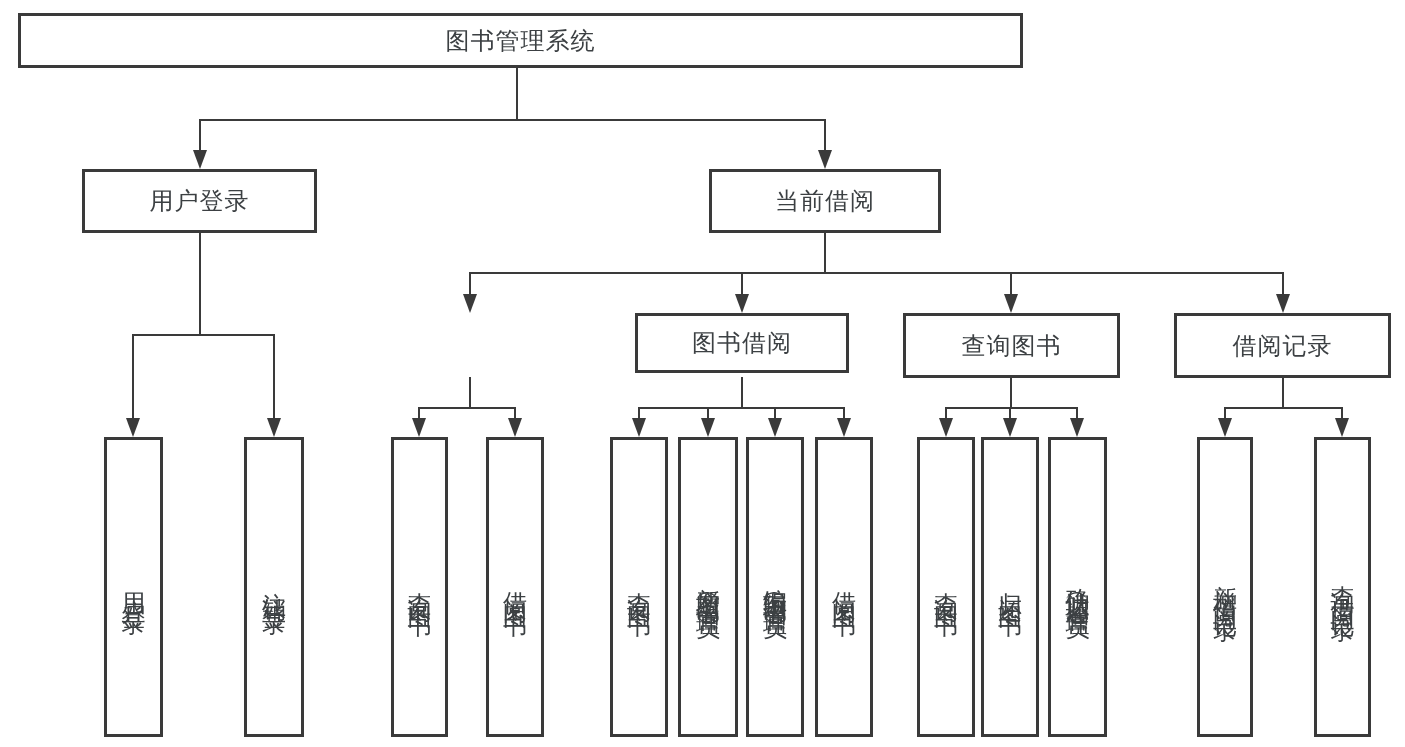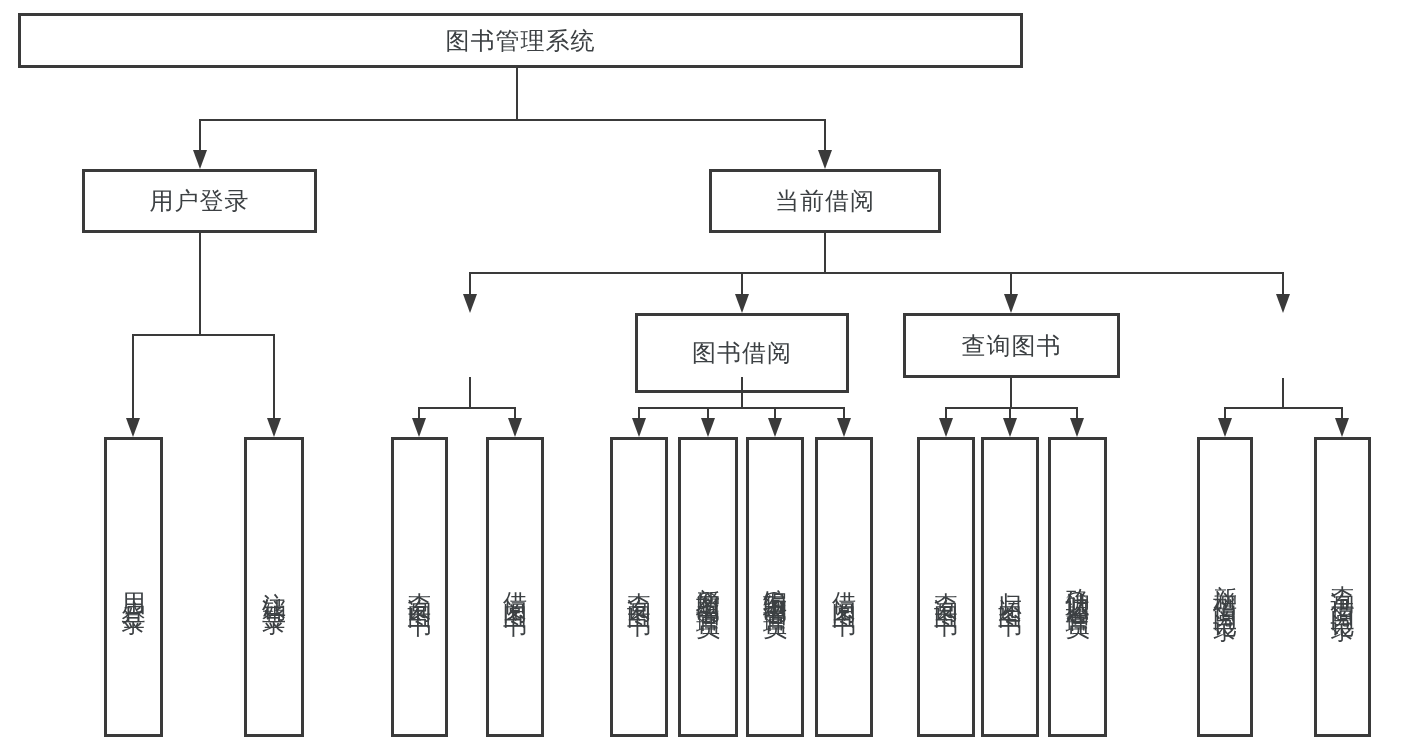--- a/index.html
+++ b/index.html
@@ -68,25 +68,28 @@
   <div class="hline" style="left:470px;top:272px;width:813px"></div>
   <div class="vline" style="left:469px;top:272px;height:24px"></div>
   <div class="arw" style="left:463px;top:294px"></div>
   <div class="vline" style="left:741px;top:272px;height:24px"></div>
   <div class="arw" style="left:735px;top:294px"></div>
   <div class="vline" style="left:1010px;top:272px;height:24px"></div>
   <div class="arw" style="left:1004px;top:294px"></div>
   <div class="vline" style="left:1282px;top:272px;height:24px"></div>
   <div class="arw" style="left:1276px;top:294px"></div>
 
-  <div class="node" style="left:635px;top:313px;width:214px;height:80px">
+  <div class="node" style="left:635px;top:313px;width:214px;height:60px">
     <span>图书借阅</span>
   </div>
   <div class="node" style="left:903px;top:313px;width:217px;height:65px">
     <span>查询图书</span>
+  </div>
+  <div class="node" style="left:1174px;top:313px;width:217px;height:65px">
+    <span>借阅记录</span>
   </div>
 
   <div class="vline" style="left:469px;top:377px;height:30px"></div>
   <div class="hline" style="left:419px;top:407px;width:96px"></div>
   <div class="vline" style="left:418px;top:407px;height:13px"></div>
   <div class="arw" style="left:412px;top:418px"></div>
   <div class="vline" style="left:514px;top:407px;height:13px"></div>
   <div class="arw" style="left:508px;top:418px"></div>
 
   <div class="vline" style="left:741px;top:377px;height:30px"></div>

